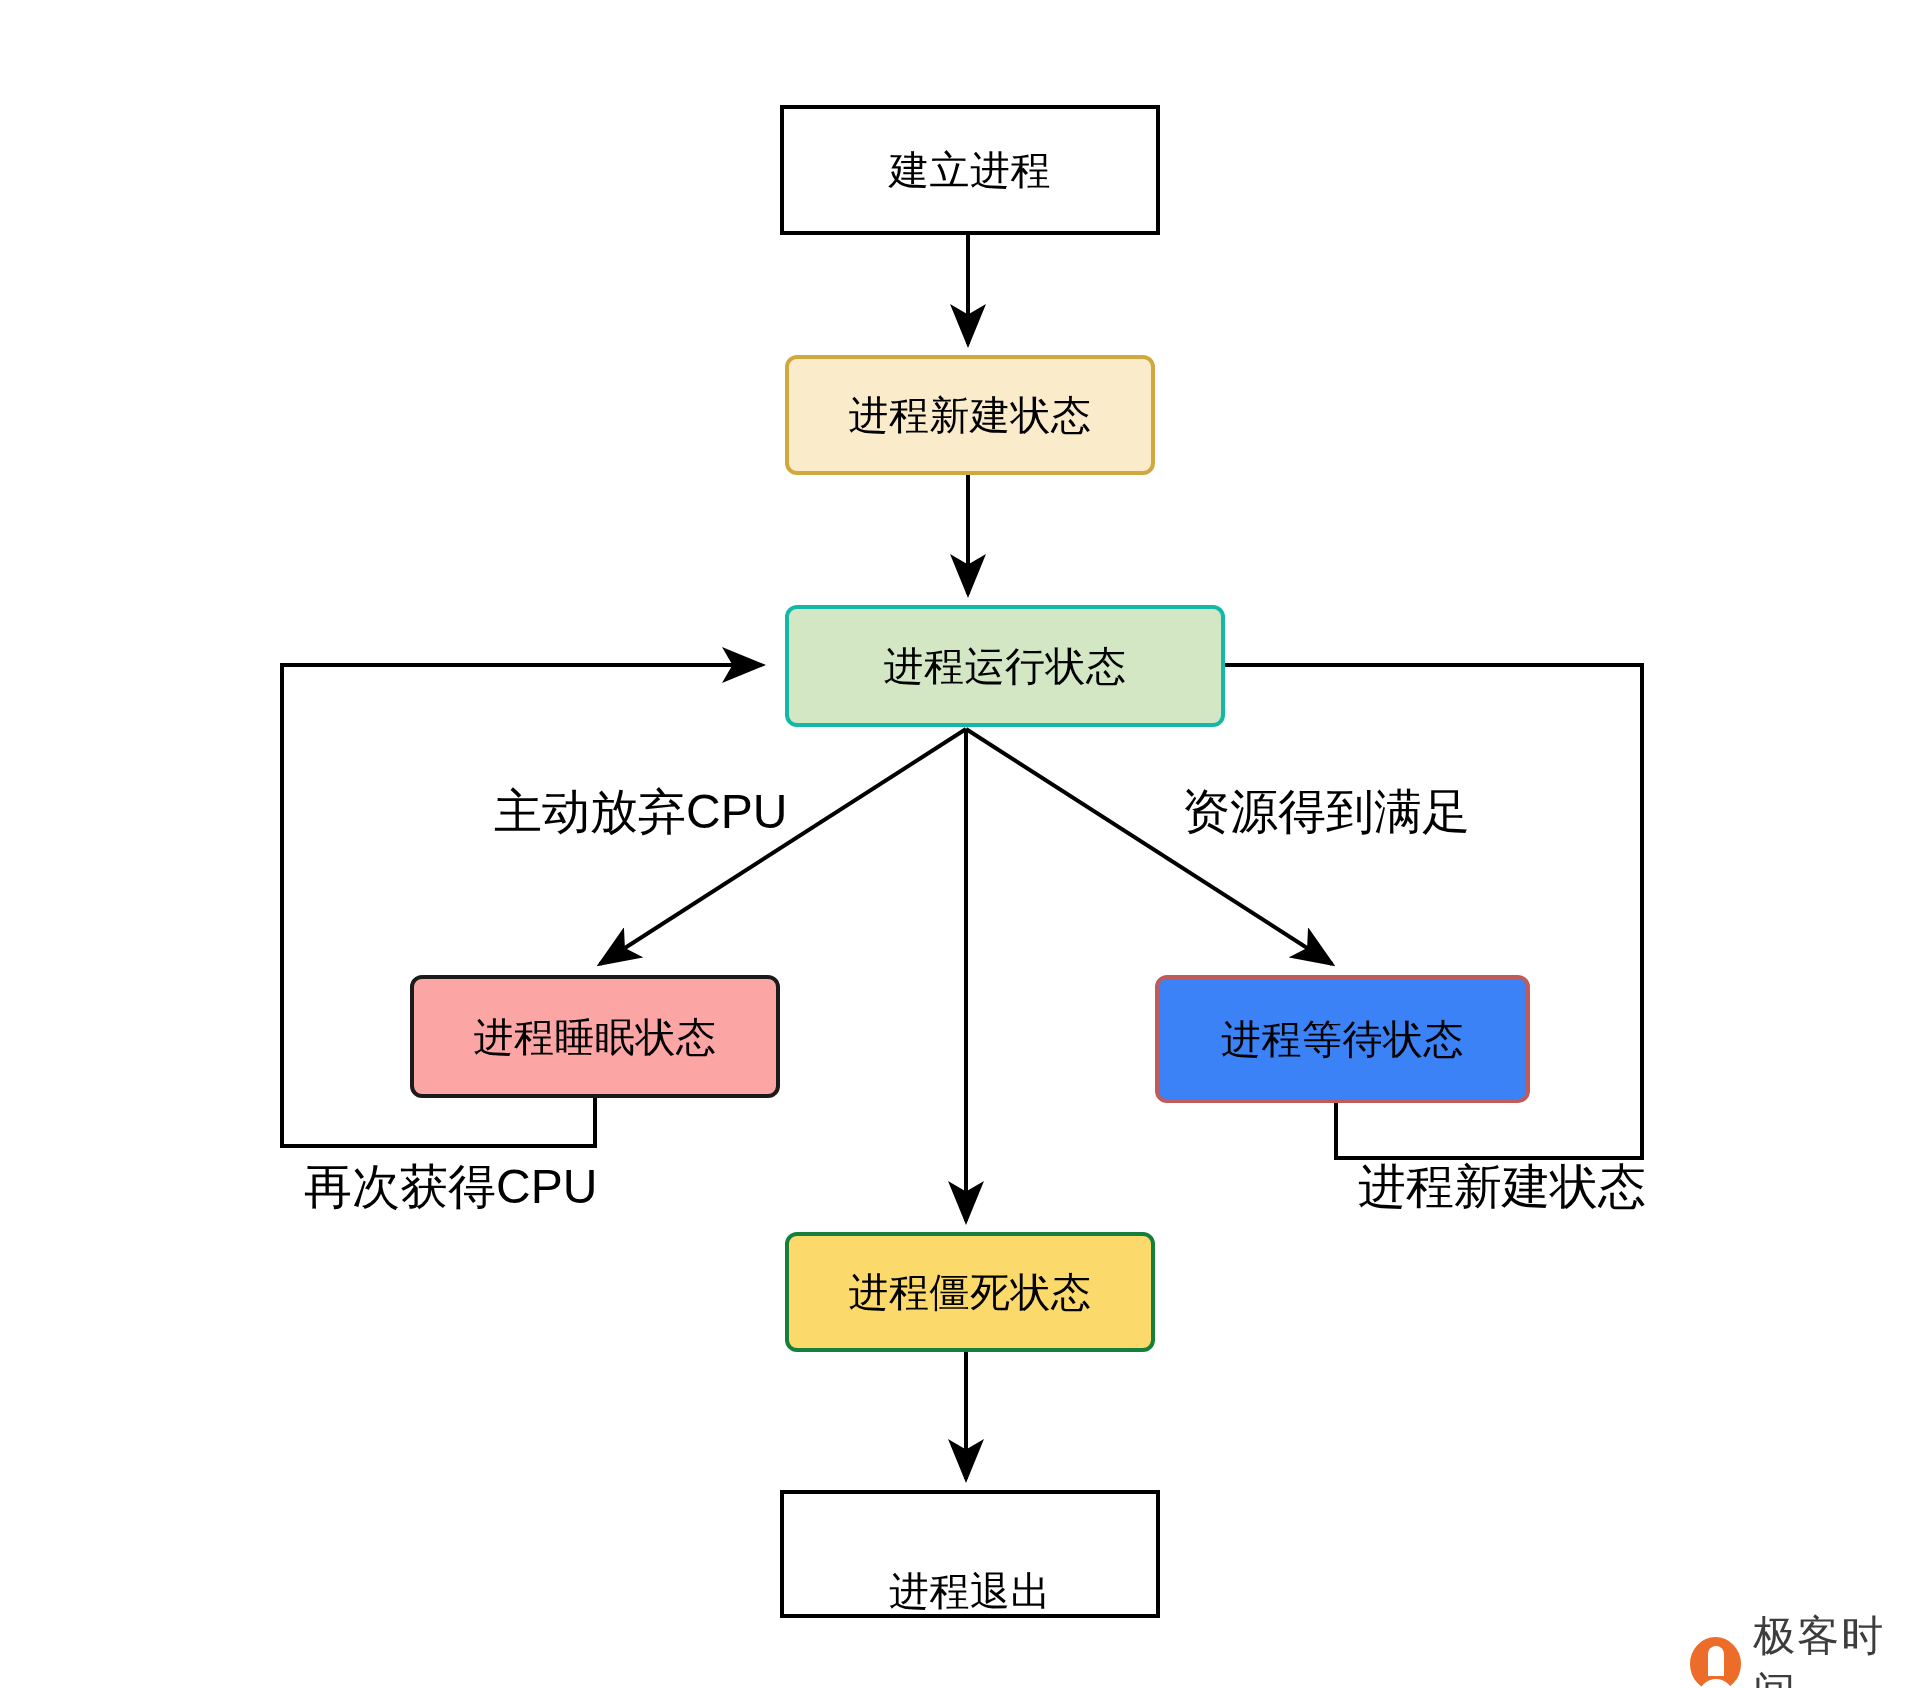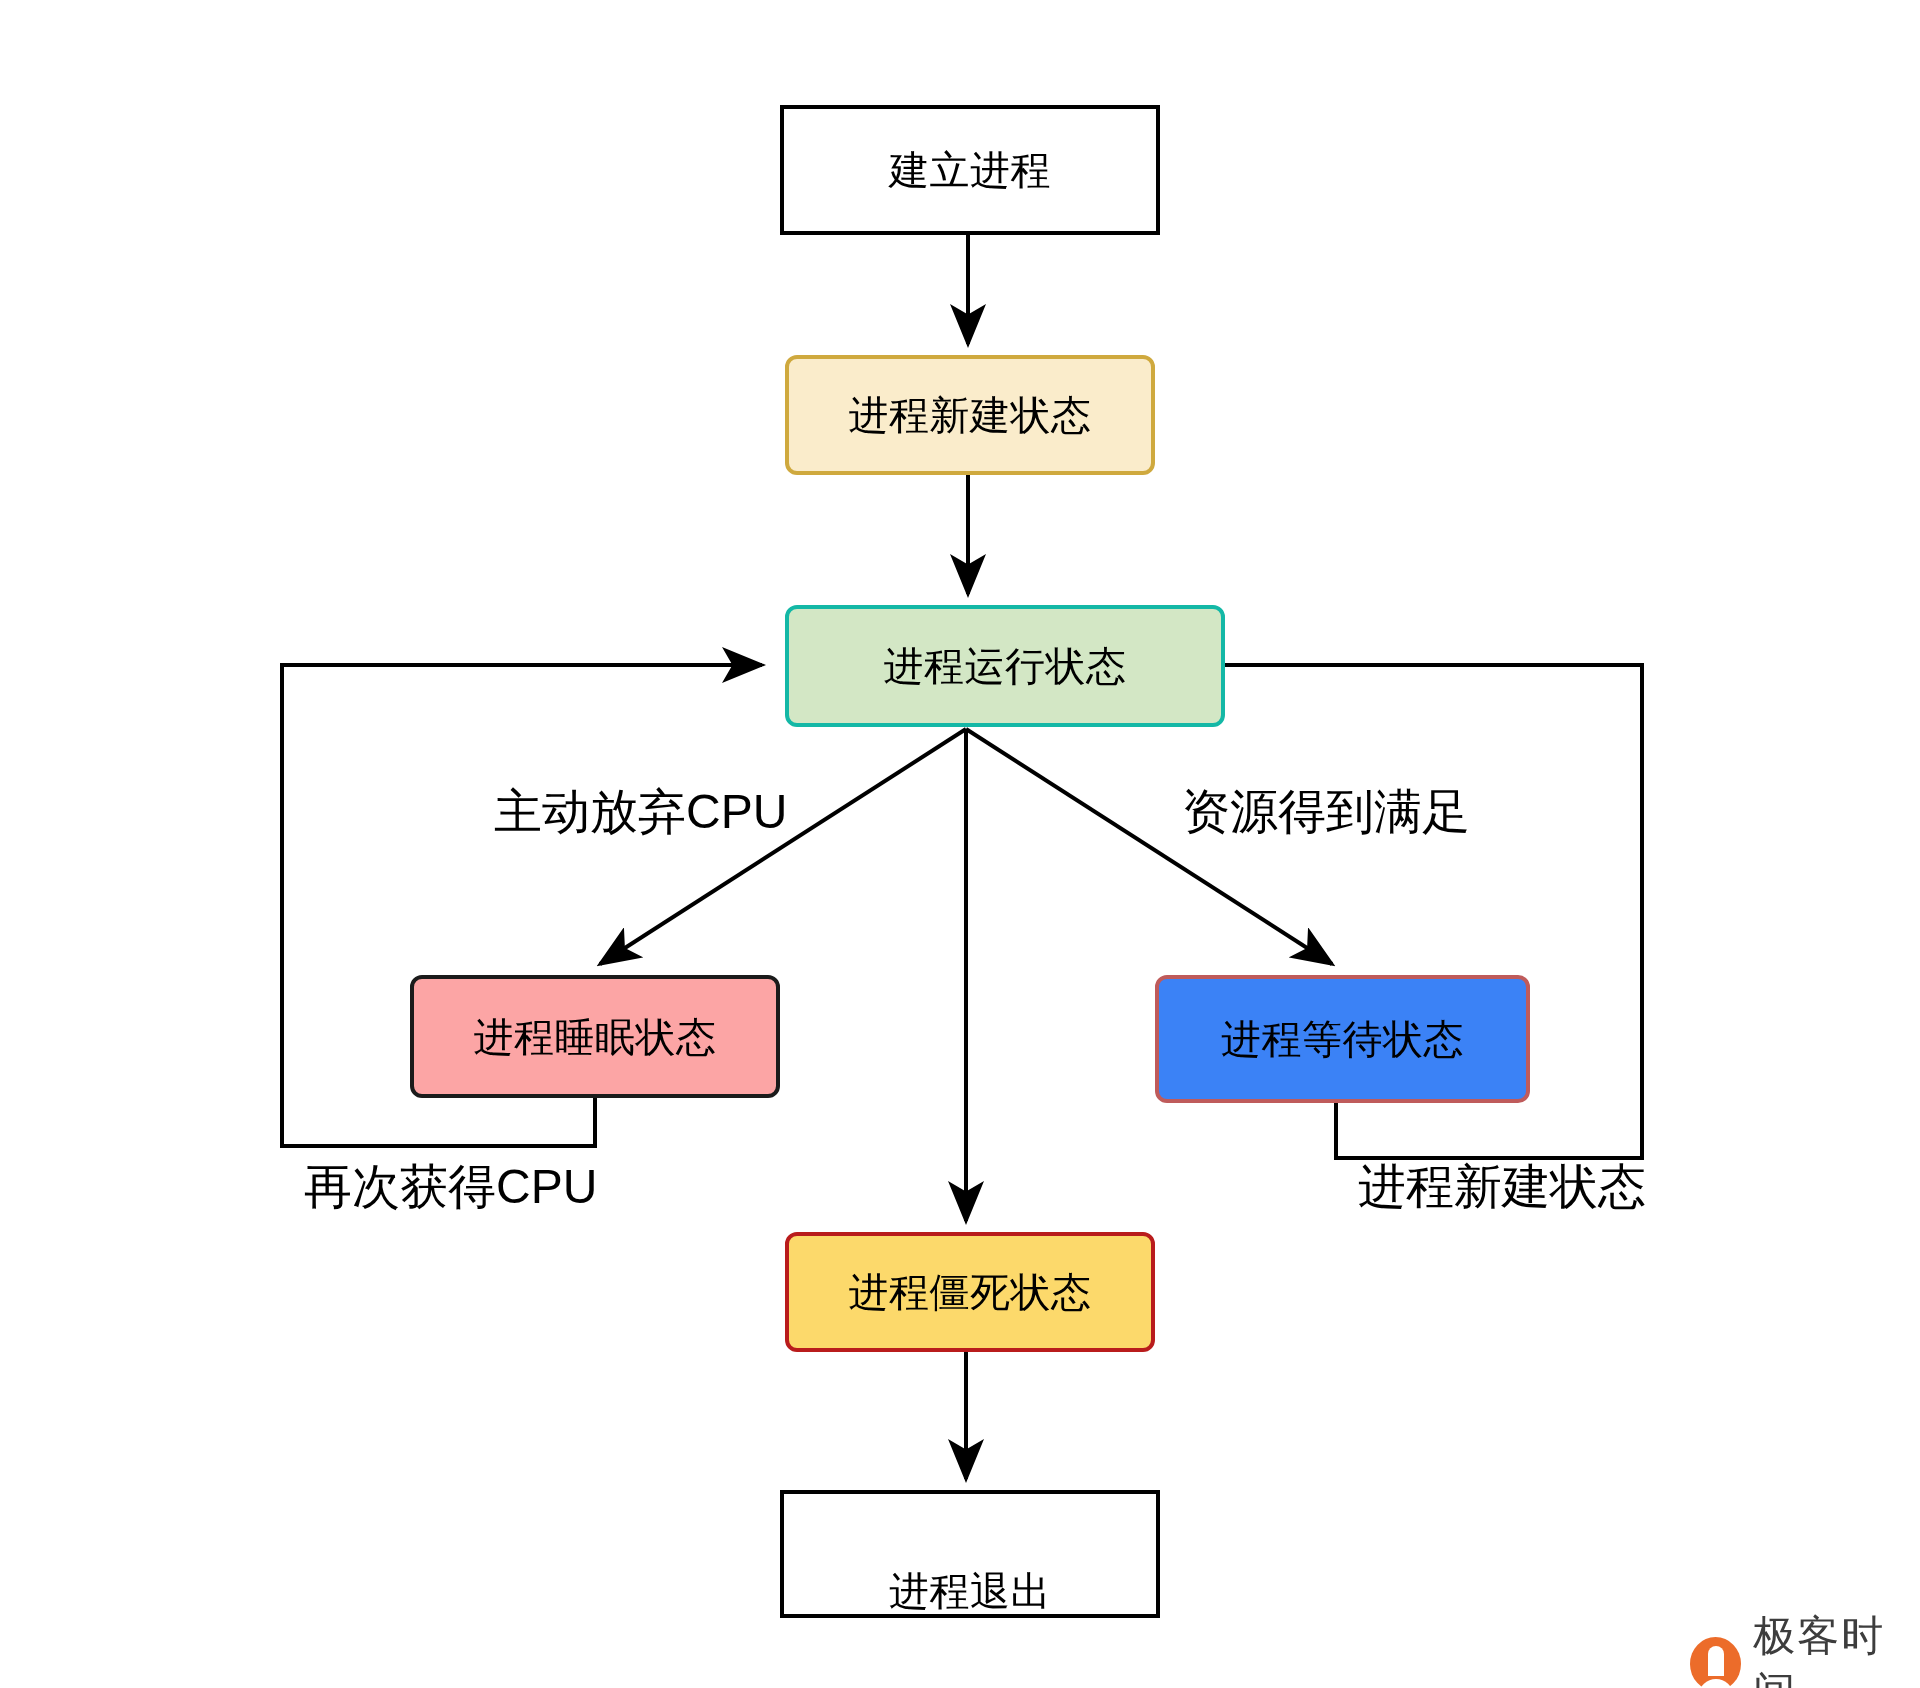--- a/index.html
+++ b/index.html
@@ -155,21 +155,21 @@
   </div>
 
   <div class="node node-round" style="left:410px; top:975px; width:370px; height:123px; background:#fca5a5; border:4px solid #1b1b1b;">
     <span>进程睡眠状态</span>
   </div>
 
   <div class="node node-round" style="left:1155px; top:975px; width:375px; height:128px; background:#3b82f6; border:4px solid #bf5b5b;">
     <span>进程等待状态</span>
   </div>
 
-  <div class="node node-round" style="left:785px; top:1232px; width:370px; height:120px; background:#fcd96b; border:4px solid #b91c1c;">
+  <div class="node node-round" style="left:785px; top:1232px; width:370px; height:120px; background:#fcd96b; border:4px solid #15803d;">
     <span>进程僵死状态</span>
   </div>
 
   <div class="node node-rect" style="left:780px; top:1490px; width:380px; height:128px;align-items:flex-end;">
     <span>进程退出</span>
   </div>
 
   <div class="edge-label" style="left:494px; top:780px;">主动放弃CPU</div>
 
   <div class="edge-label" style="left:1182px; top:780px;">资源得到满足</div>

